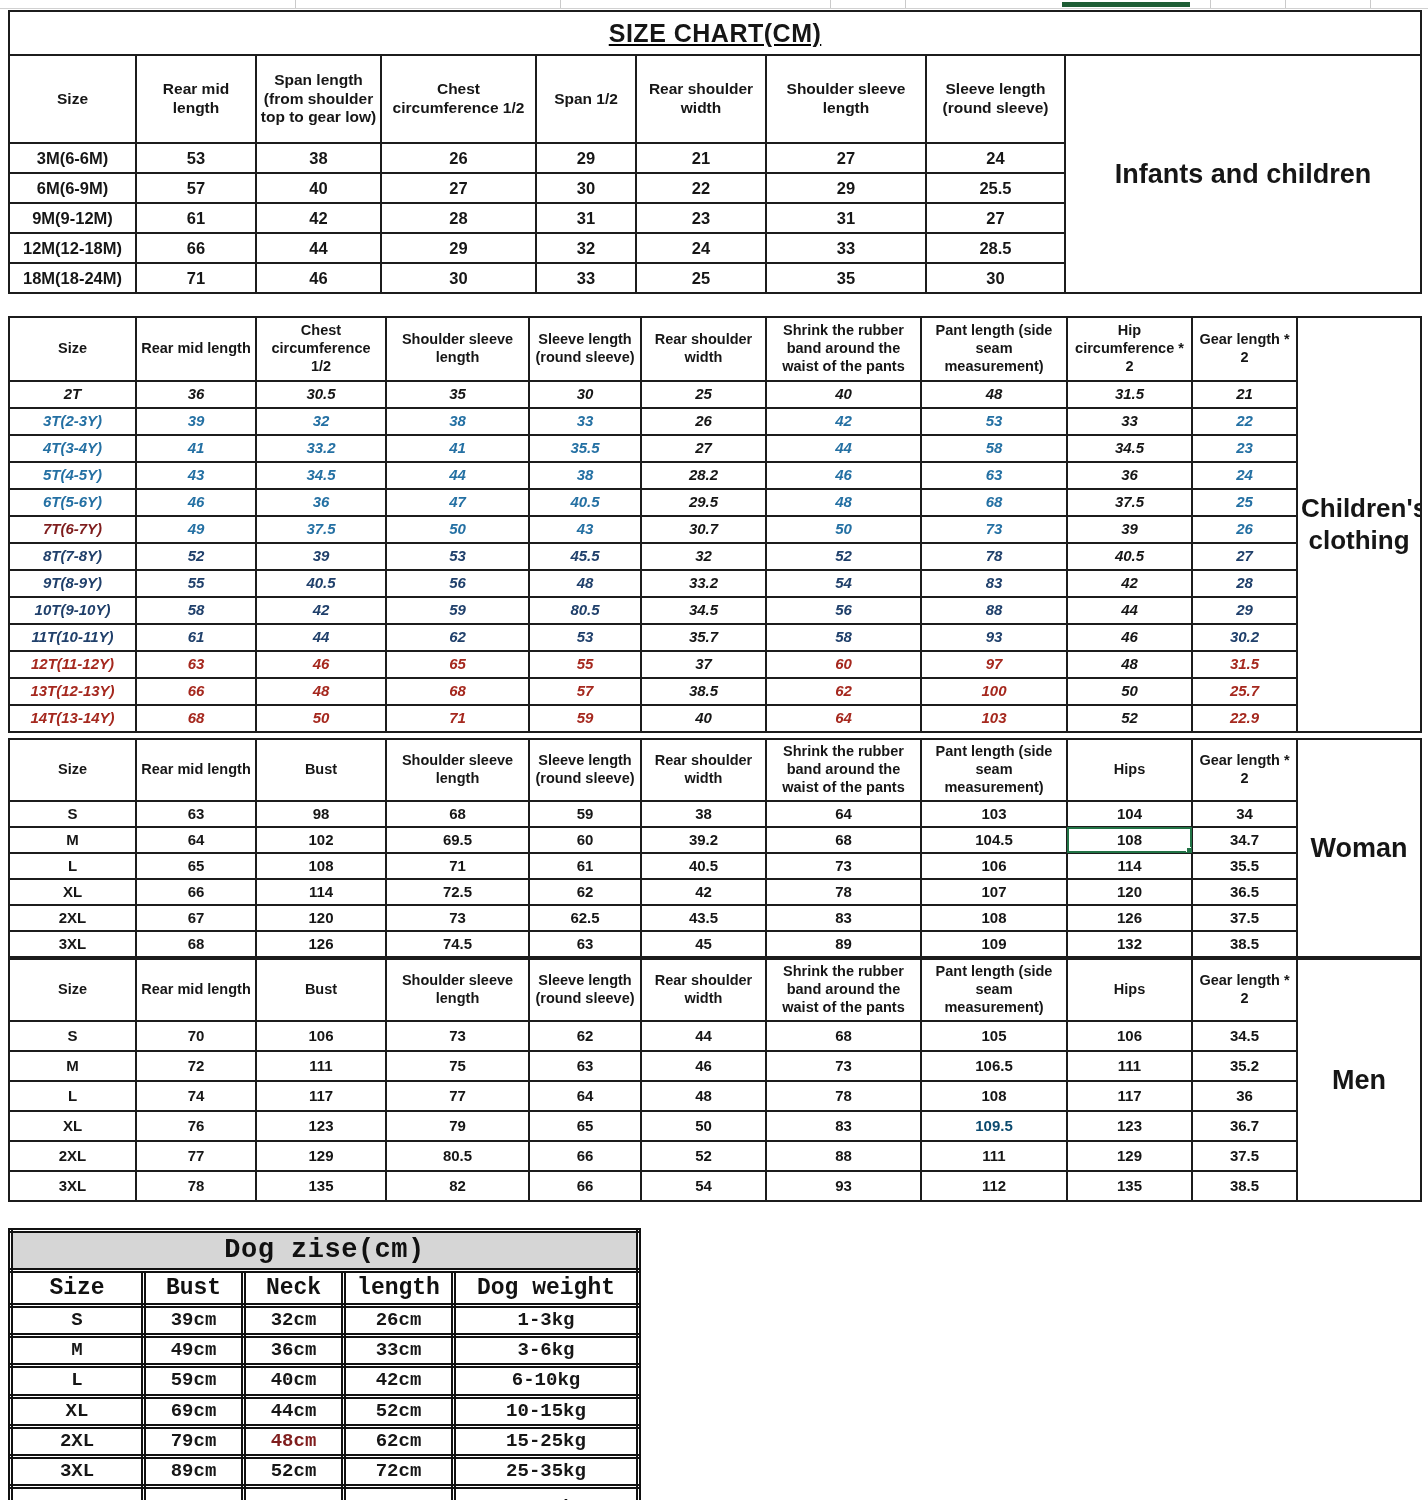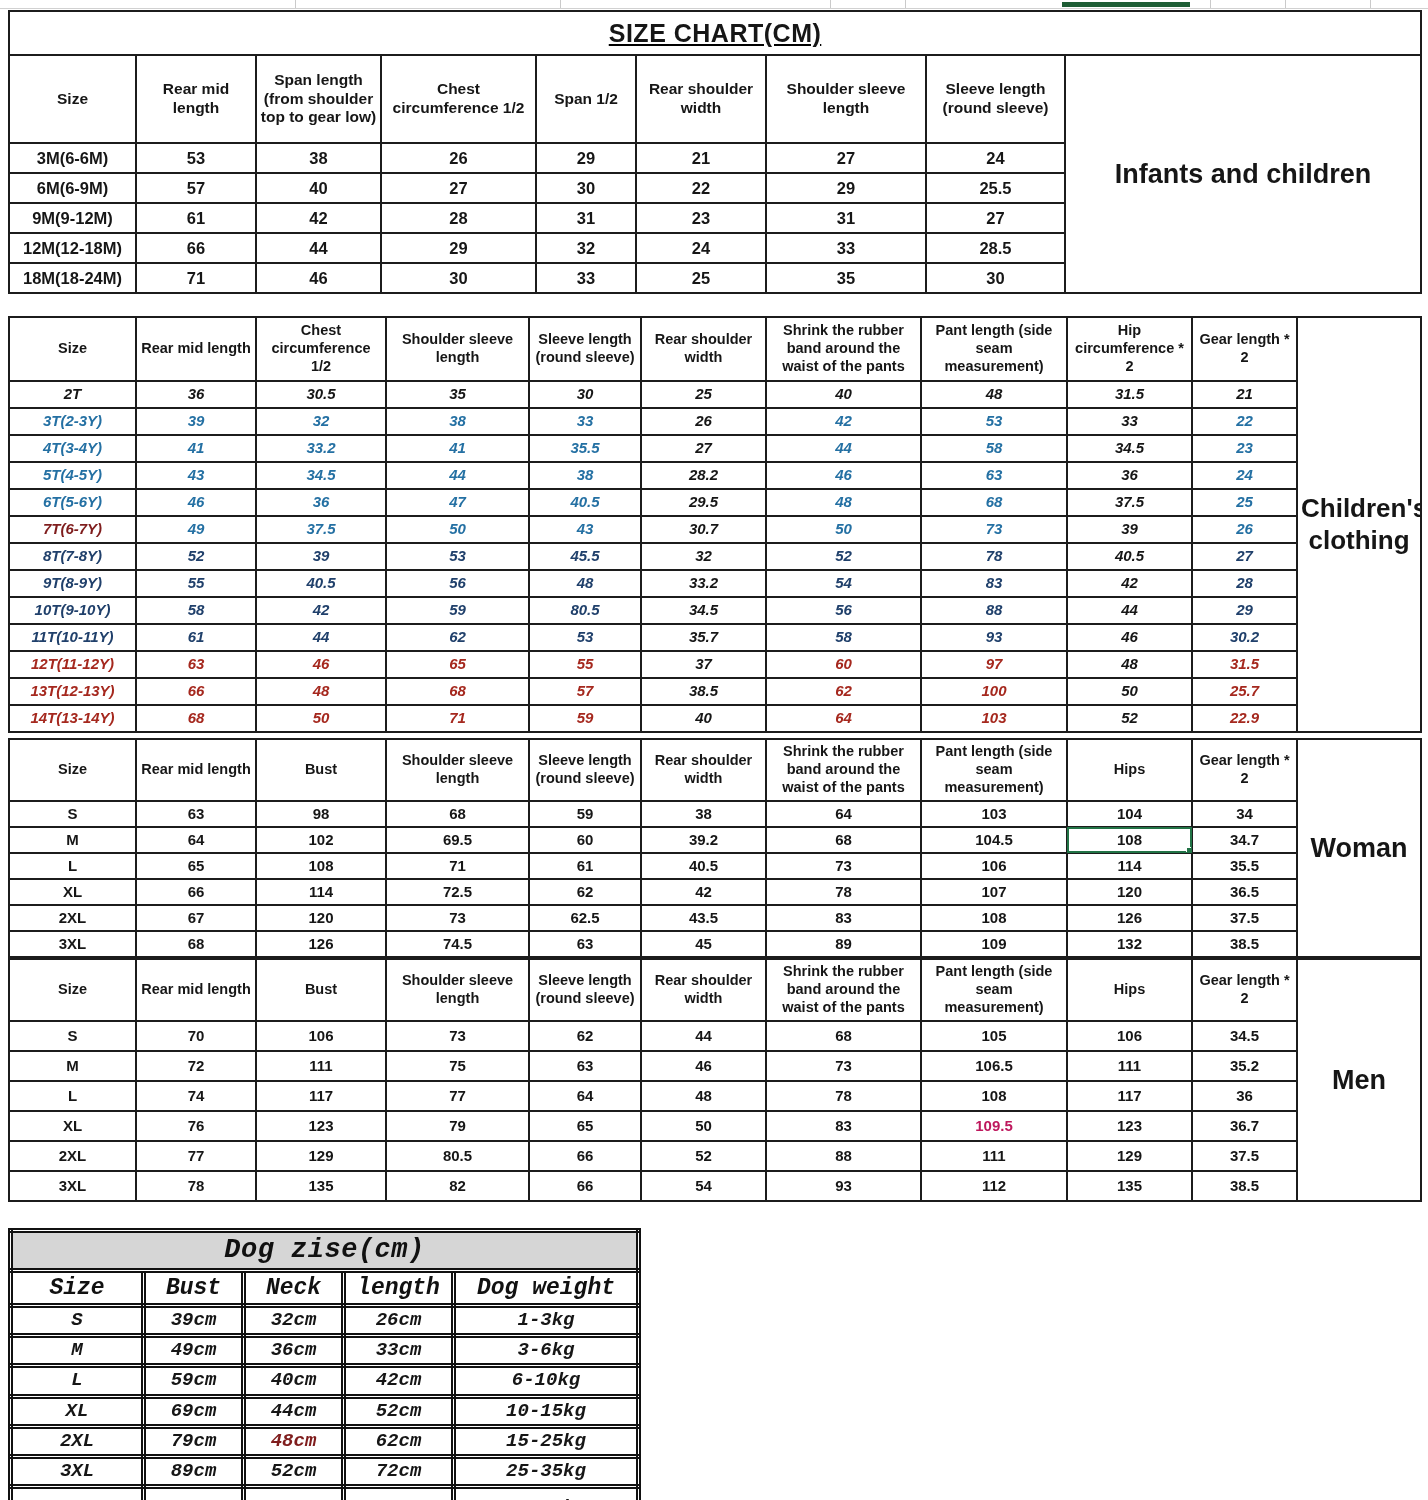--- a/index.html
+++ b/index.html
@@ -73,21 +73,21 @@
   #tbl-men tr.head-row    { height: 62px; }
   #tbl-men tr.head-row th { font-size: 14.5px; }
   #tbl-men tr.data-row    { height: 30px; }
   #tbl-men tr.data-row td { font-size: 15px; }
 
   #tbl-dog {
     left: 8px; top: 1228px; width: 628px;
     font-family: "Liberation Mono", monospace;
     border: 4px solid #111;
   }
-  #tbl-dog td, #tbl-dog th { border: 5px double #111; color: #111; font-style: italic; }
+  #tbl-dog td, #tbl-dog th { border: 5px double #111; color: #111; }
   #tbl-dog tr.title-row    { height: 40px; }
   #tbl-dog tr.title-row td { background: var(--dog-title-bg, #d6d6d6); font-size: 27px; font-family: "Liberation Mono", monospace; }
   #tbl-dog tr.head-row     { height: 34px; }
   #tbl-dog tr.head-row th  { font-size: 23px; }
   #tbl-dog tr.data-row     { height: 25px; }
   #tbl-dog tr.data-row:last-child { height: 42px; }
   #tbl-dog tr.data-row td  { font-size: 19px; }
 
   td.sel {
     position: relative;
@@ -553,21 +553,21 @@
           <td class="" style="color:#161616">36</td>
         </tr>
         <tr class="data-row">
           <td class="" style="color:#161616">XL</td>
           <td class="" style="color:#161616">76</td>
           <td class="" style="color:#161616">123</td>
           <td class="" style="color:#161616">79</td>
           <td class="" style="color:#161616">65</td>
           <td class="" style="color:#161616">50</td>
           <td class="" style="color:#161616">83</td>
-          <td class="" style="color:#be185d">109.5</td>
+          <td class="" style="color:#0c4a6e">109.5</td>
           <td class="" style="color:#161616">123</td>
           <td class="" style="color:#161616">36.7</td>
         </tr>
         <tr class="data-row">
           <td class="" style="color:#161616">2XL</td>
           <td class="" style="color:#161616">77</td>
           <td class="" style="color:#161616">129</td>
           <td class="" style="color:#161616">80.5</td>
           <td class="" style="color:#161616">66</td>
           <td class="" style="color:#161616">52</td>

